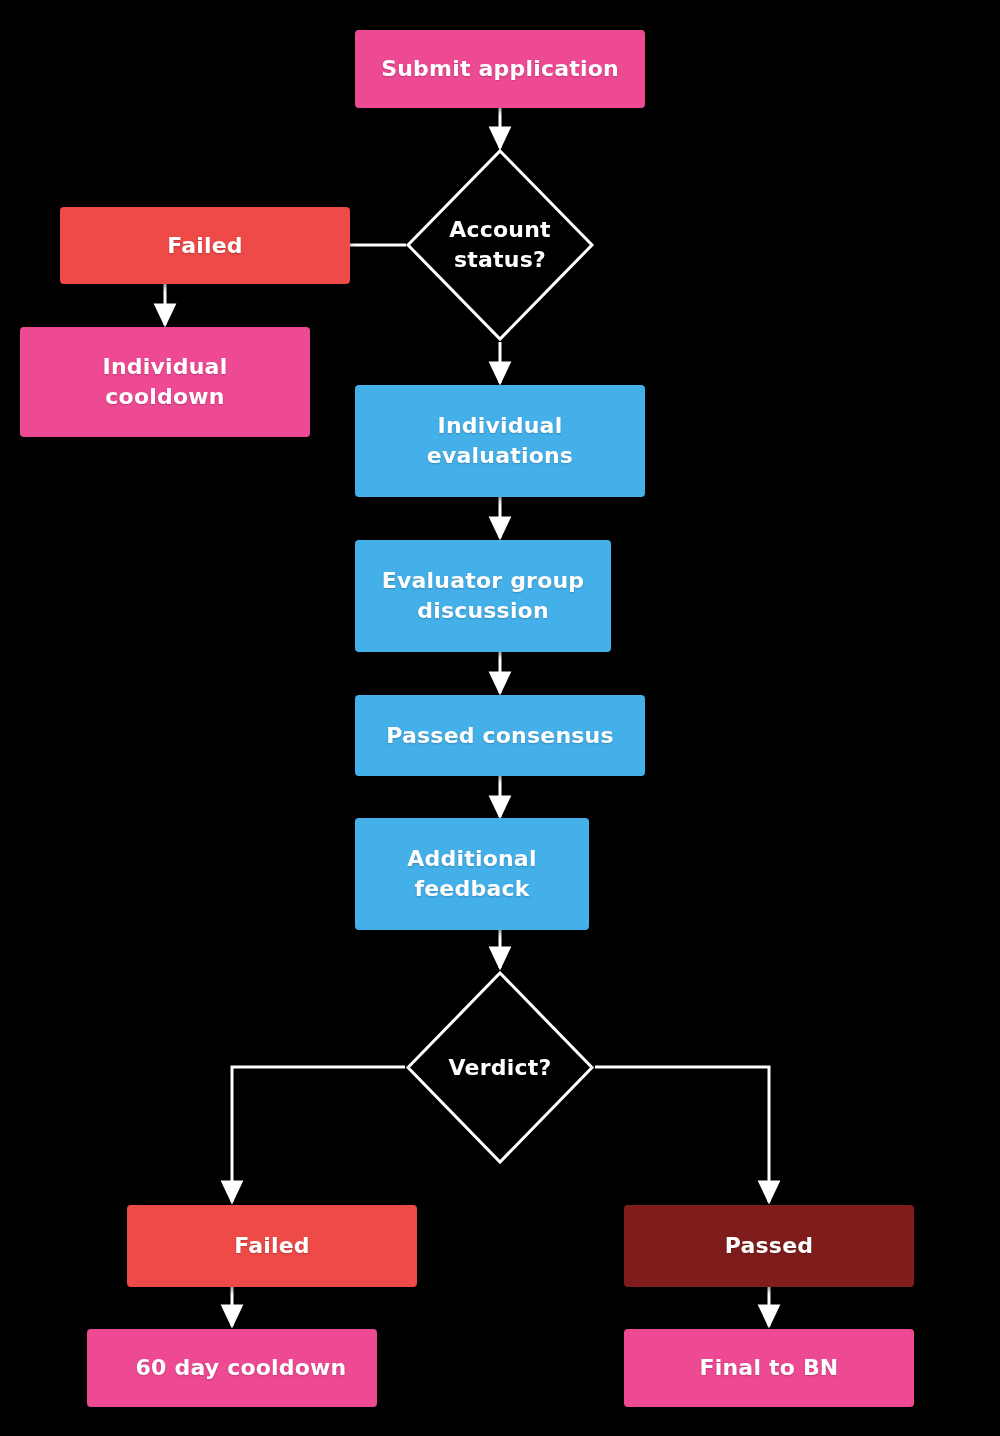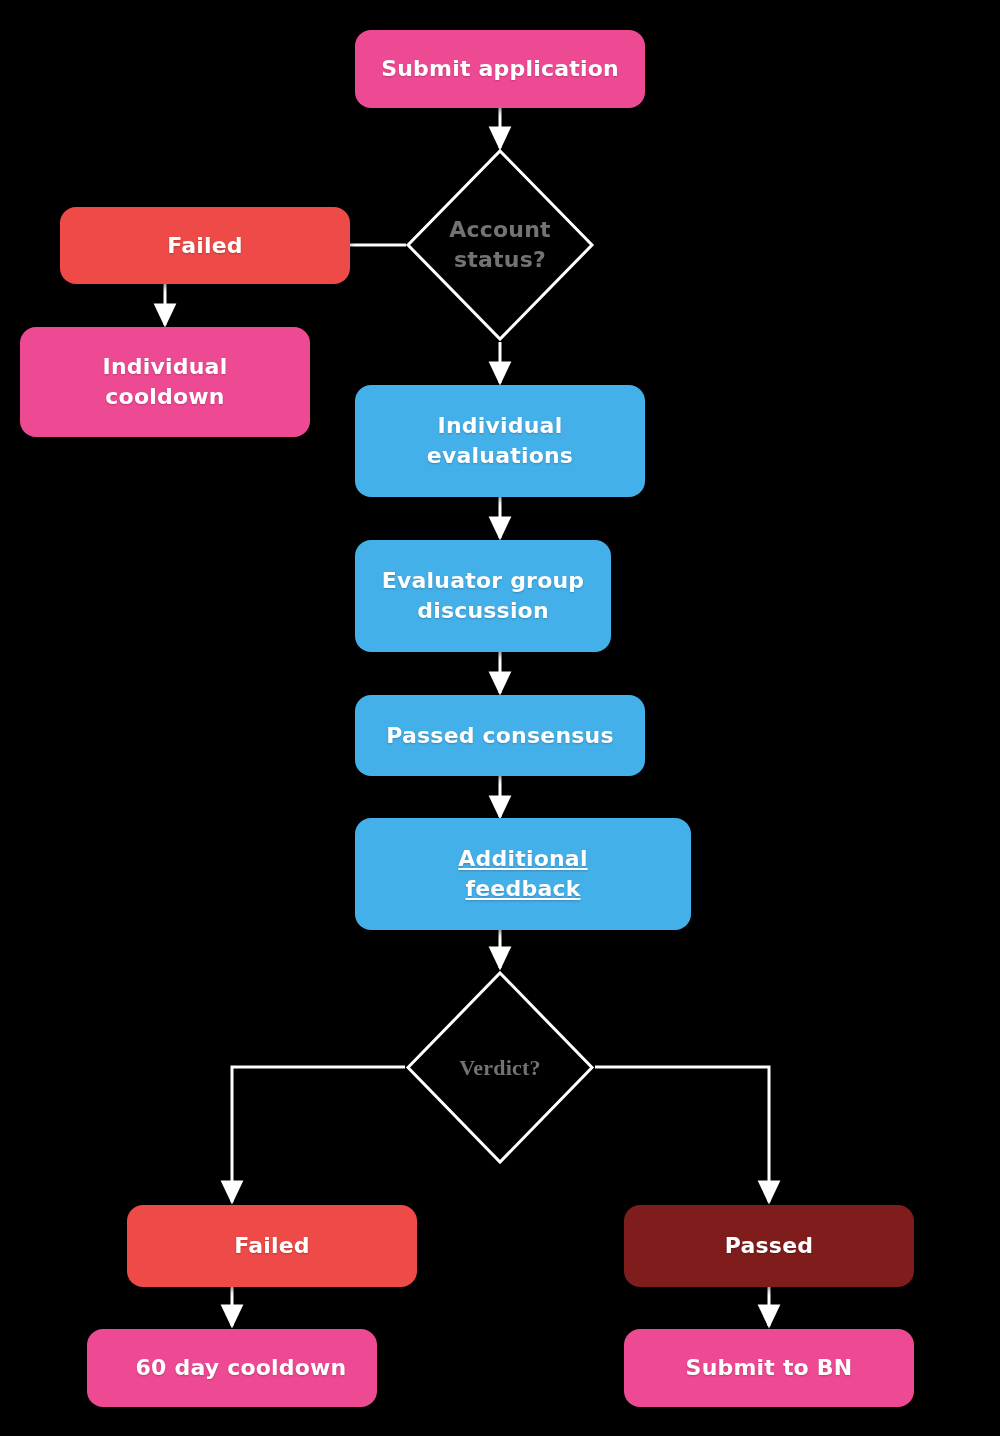--- a/index.html
+++ b/index.html
@@ -37,21 +37,21 @@
     box-sizing: border-box;
     display: flex;
     align-items: center;
     justify-content: center;
     text-align: center;
     color: #ffffff;
     font-weight: 700;
     font-size: 22px;
     line-height: 1.36;
     letter-spacing: 0.2px;
-    border-radius: 16px;
+    border-radius: 4px;
     text-shadow: 0 1px 2px rgba(0,0,0,0.22);
     box-shadow: 0 3px 6px rgba(0,0,0,0.45);
     padding: 6px 10px;
     white-space: pre-line;
   }
 
   .node-pink   { background: #ed4a93; }
   .node-red    { background: #ed4a48; margin-left: 40px; }
   .node-blue   { background: #44b0e9; }
   .node-green  { background: #7f1d1d; }
@@ -63,21 +63,21 @@
   .decision .dlabel {
     position: absolute;
     left: 0;
     top: 0;
     width: 100%;
     height: 100%;
     display: flex;
     align-items: center;
     justify-content: center;
     text-align: center;
-    color: #737373;
+    color: #ffffff;
     font-weight: 700;
     font-size: 22px;
     line-height: 1.36;
     white-space: pre-line;
     letter-spacing: 0.2px;
   }
 </style>
 </head>
 <body>
 
@@ -143,41 +143,41 @@
 
   <div class="node node-blue" style="left:355px; top:540px; width:256px; height:112px;">
     <span>Evaluator group
 discussion</span>
   </div>
 
   <div class="node node-blue" style="left:355px; top:695px; width:290px; height:81px;">
     <span>Passed consensus</span>
   </div>
 
-  <div class="node node-blue" style="left:355px; top:818px; width:336px; height:112px;text-decoration:underline;">
+  <div class="node node-blue" style="left:355px; top:818px; width:234px; height:112px;">
     <span>Additional
 feedback</span>
   </div>
 
-  <div class="decision" style="left:405px; top:970px; width:190px; height:195px;font-family:Liberation Serif, serif;">
+  <div class="decision" style="left:405px; top:970px; width:190px; height:195px;">
     <svg width="190" height="195" viewBox="0 0 190 195" xmlns="http://www.w3.org/2000/svg">
       <polygon points="95,3 187,97.5 95,192 3,97.5" fill="none" stroke="#ffffff" stroke-width="3"></polygon>
     </svg>
     <span class="dlabel">Verdict?</span>
   </div>
 
   <div class="node node-red" style="left:87px; top:1205px; width:290px; height:82px;">
     <span>Failed</span>
   </div>
 
   <div class="node node-pink" style="left:87px; top:1329px; width:290px; height:78px;padding-left:28px;">
     <span>60 day cooldown</span>
   </div>
 
   <div class="node node-green" style="left:624px; top:1205px; width:290px; height:82px;">
     <span>Passed</span>
   </div>
 
   <div class="node node-pink" style="left:624px; top:1329px; width:290px; height:78px;">
-    <span>Submit to BN</span>
+    <span>Final to BN</span>
   </div>
 
 </div>
 
 </body></html>

